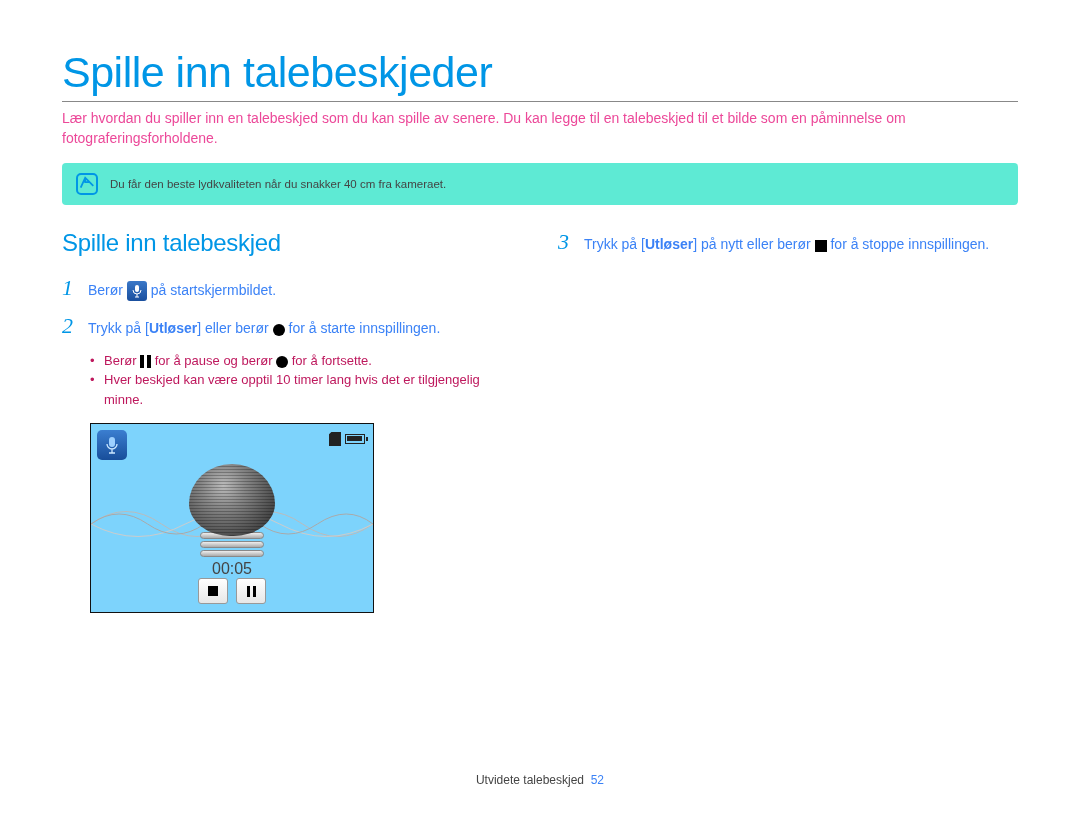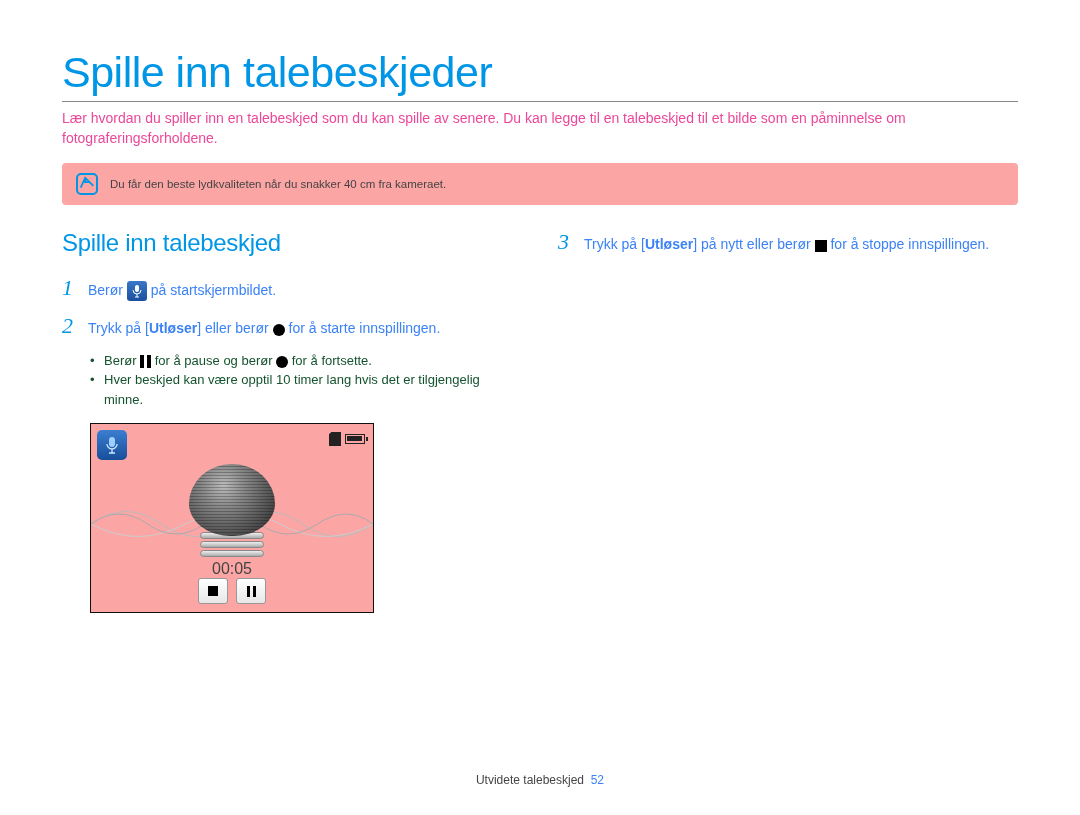--- a/index.html
+++ b/index.html
@@ -26,21 +26,21 @@
     border-top: 1px solid #888;
     margin-bottom: 6px;
   }
   .intro {
     font-size: 14px;
     line-height: 1.45;
     color: #ec4899;
     margin-bottom: 14px;
   }
   .tip-box {
-    background: #fca5a5;
+    background: #5eead4;
     border-radius: 4px;
     padding: 10px 14px;
     display: flex;
     align-items: center;
     gap: 12px;
     margin-bottom: 24px;
   }
   .tip-icon {
     width: 22px;
     height: 22px;
@@ -118,36 +118,36 @@
     display: inline-block;
   }
   .bullets {
     margin-left: 28px;
     margin-top: 2px;
     margin-bottom: 14px;
   }
   .bul {
     font-size: 13px;
     line-height: 1.5;
-    color: #14532d;
+    color: #be185d;
     position: relative;
     padding-left: 14px;
   }
   .bul::before {
     content: "•";
     position: absolute;
     left: 0;
     top: 0;
   }
   .screenshot {
     width: 284px;
     height: 190px;
     border: 1.5px solid #111;
     margin-left: 28px;
-    background: #fca5a5;
+    background: #7dd3fc;
     position: relative;
     overflow: hidden;
   }
   .screenshot .top-left {
     position: absolute;
     top: 6px; left: 6px;
     width: 30px; height: 30px;
     background: linear-gradient(#3b7ed0,#184e9a);
     border-radius: 5px;
     display: flex;

